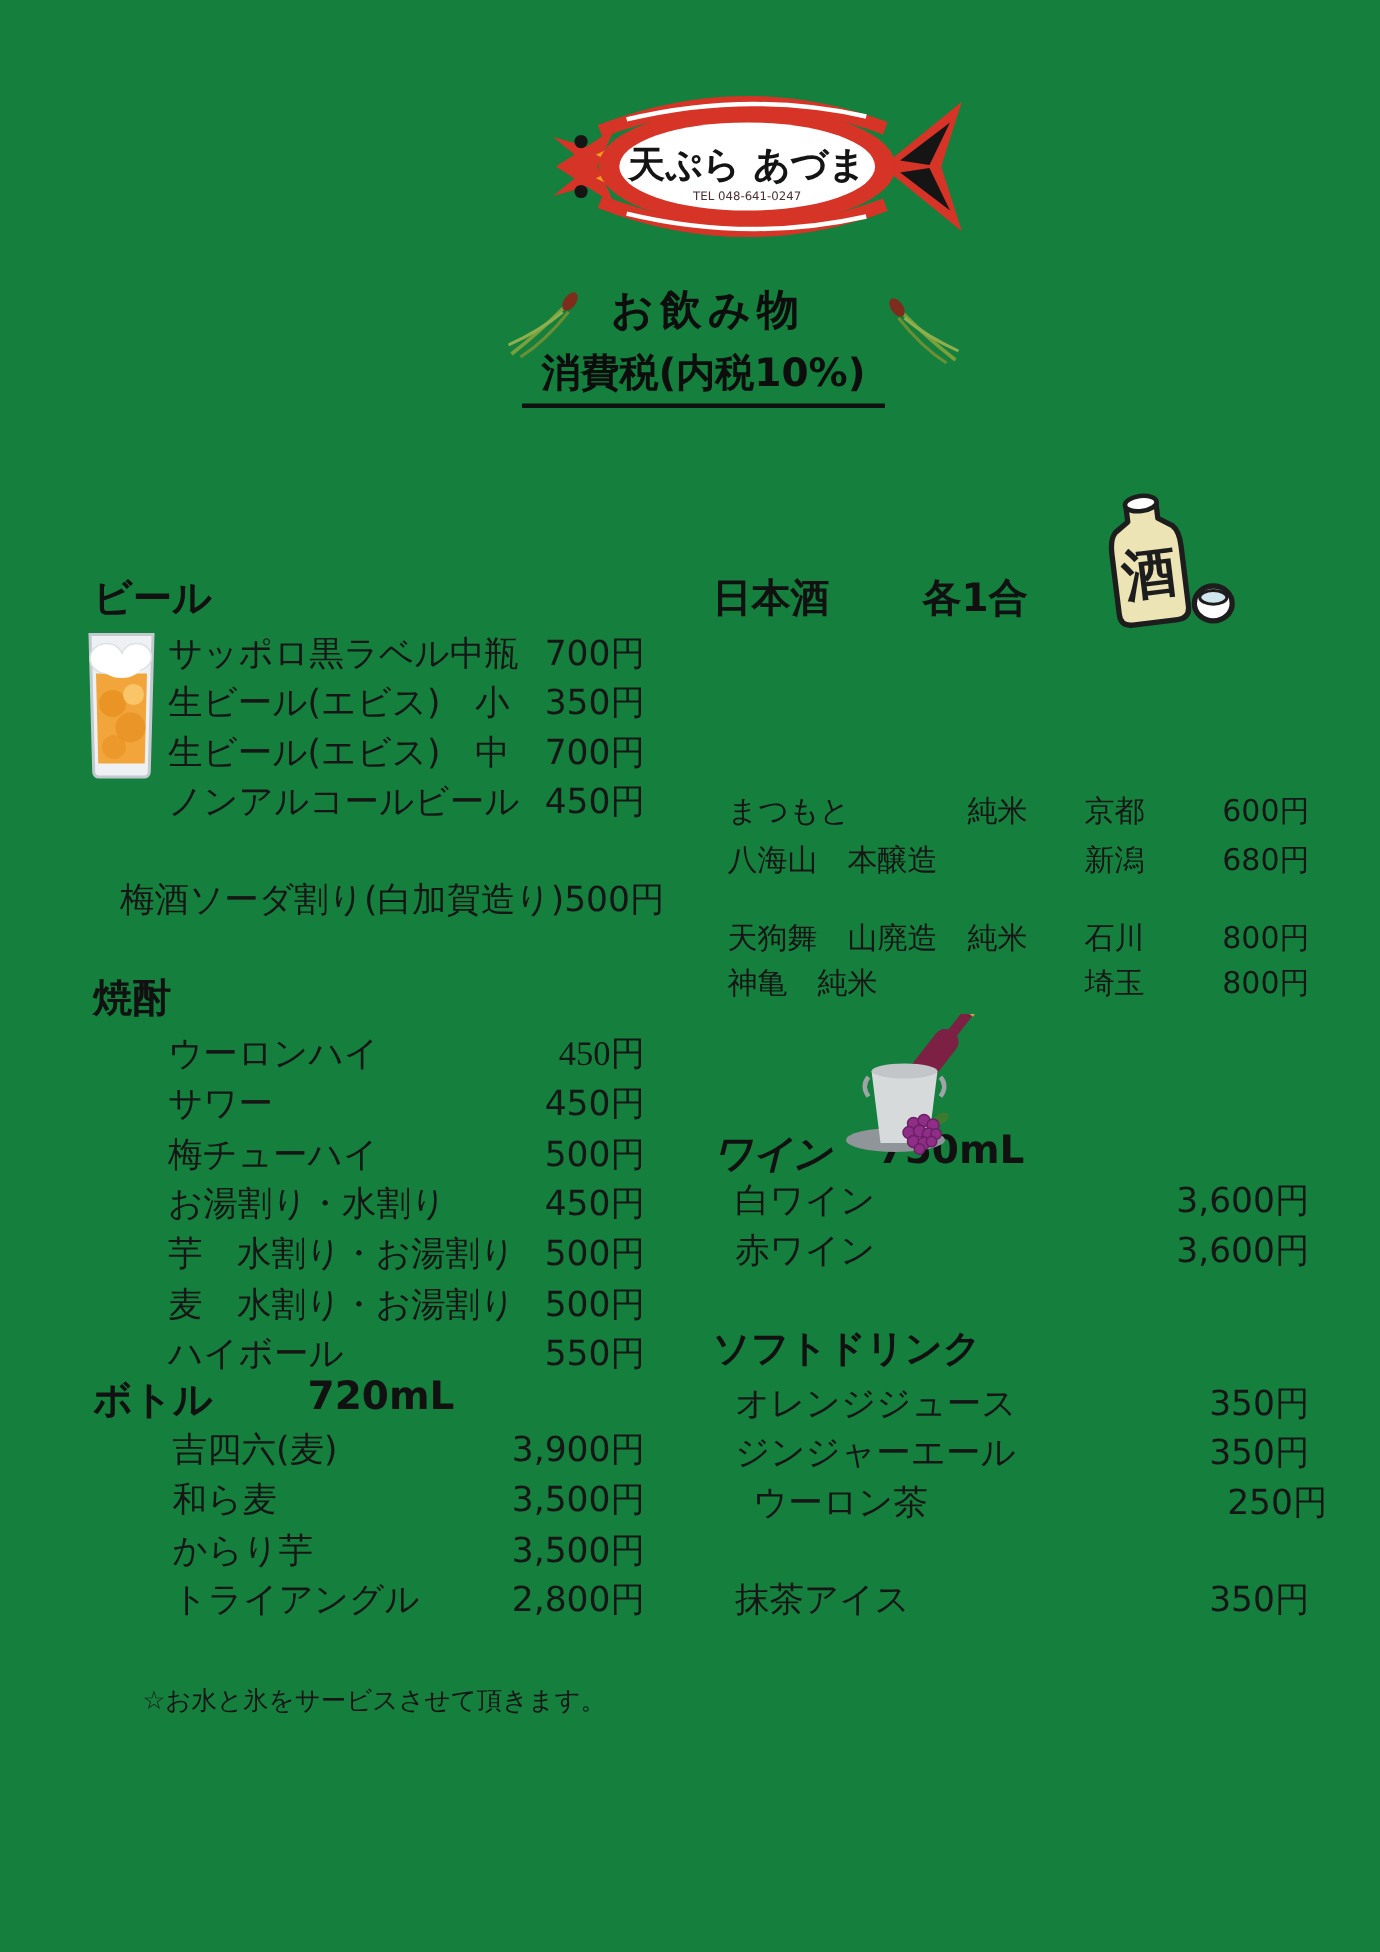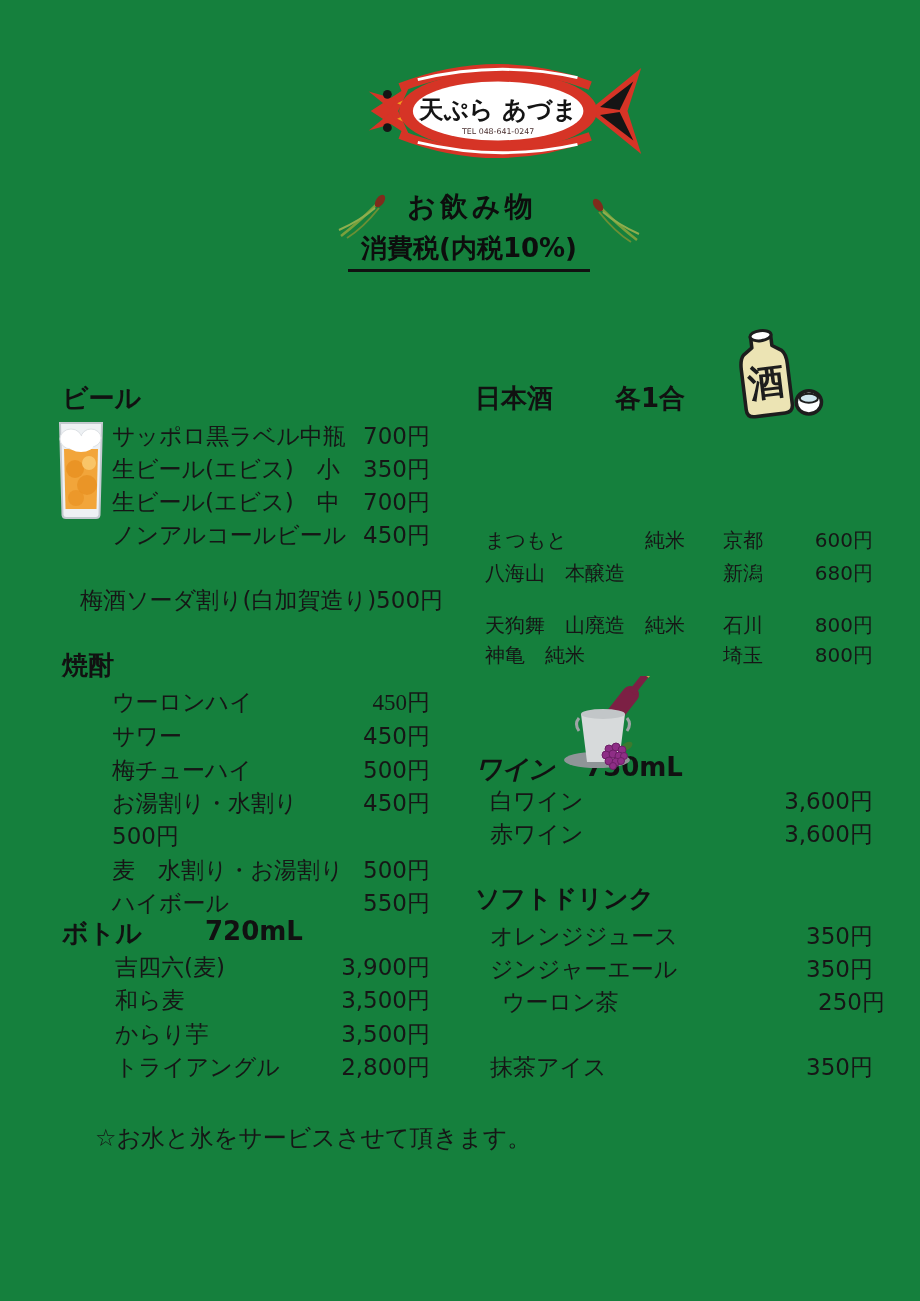--- a/index.html
+++ b/index.html
@@ -28,21 +28,21 @@
   .title{
     position:absolute;left:352px;top:188px;width:240px;text-align:center;
     font-size:28px;font-weight:bold;letter-spacing:4px;color:#0d0d0d;white-space:nowrap;
   }
   .tax-note{
     position:absolute;left:348px;top:231px;width:242px;text-align:center;
     font-size:26px;font-weight:bold;color:#0d0d0d;white-space:nowrap;
     border-bottom:3px solid #111;padding-bottom:3px;
   }
   .footer-note{
-    position:absolute;left:95px;top:1122px;font-size:24px;color:#161616;white-space:nowrap;
+    position:absolute;left:95px;top:1122px;font-size:17px;color:#161616;white-space:nowrap;
   }
   svg{display:block;}
 </style>
 </head>
 <body>
 
 <div class="page">
 
   <div class="abs" style="left:366px;top:62px;width:276px;height:98px;">
     <svg width="276" height="98" viewBox="0 0 280 100">
@@ -143,20 +143,21 @@
   </div>
   <div class="row" style="left:112px;top:755px;width:318px;">
     <span>梅チューハイ</span>
     <span class="price">500円</span>
   </div>
   <div class="row" style="left:112px;top:788px;width:318px;">
     <span>お湯割り・水割り</span>
     <span class="price">450円</span>
   </div>
   <div class="row" style="left:112px;top:821px;width:318px;">
+    <span>芋　水割り・お湯割り</span>
     <span class="price">500円</span>
   </div>
   <div class="row" style="left:112px;top:855px;width:318px;">
     <span>麦　水割り・お湯割り</span>
     <span class="price">500円</span>
   </div>
   <div class="row" style="left:112px;top:888px;width:318px;">
     <span>ハイボール</span>
     <span class="price">550円</span>
   </div>

